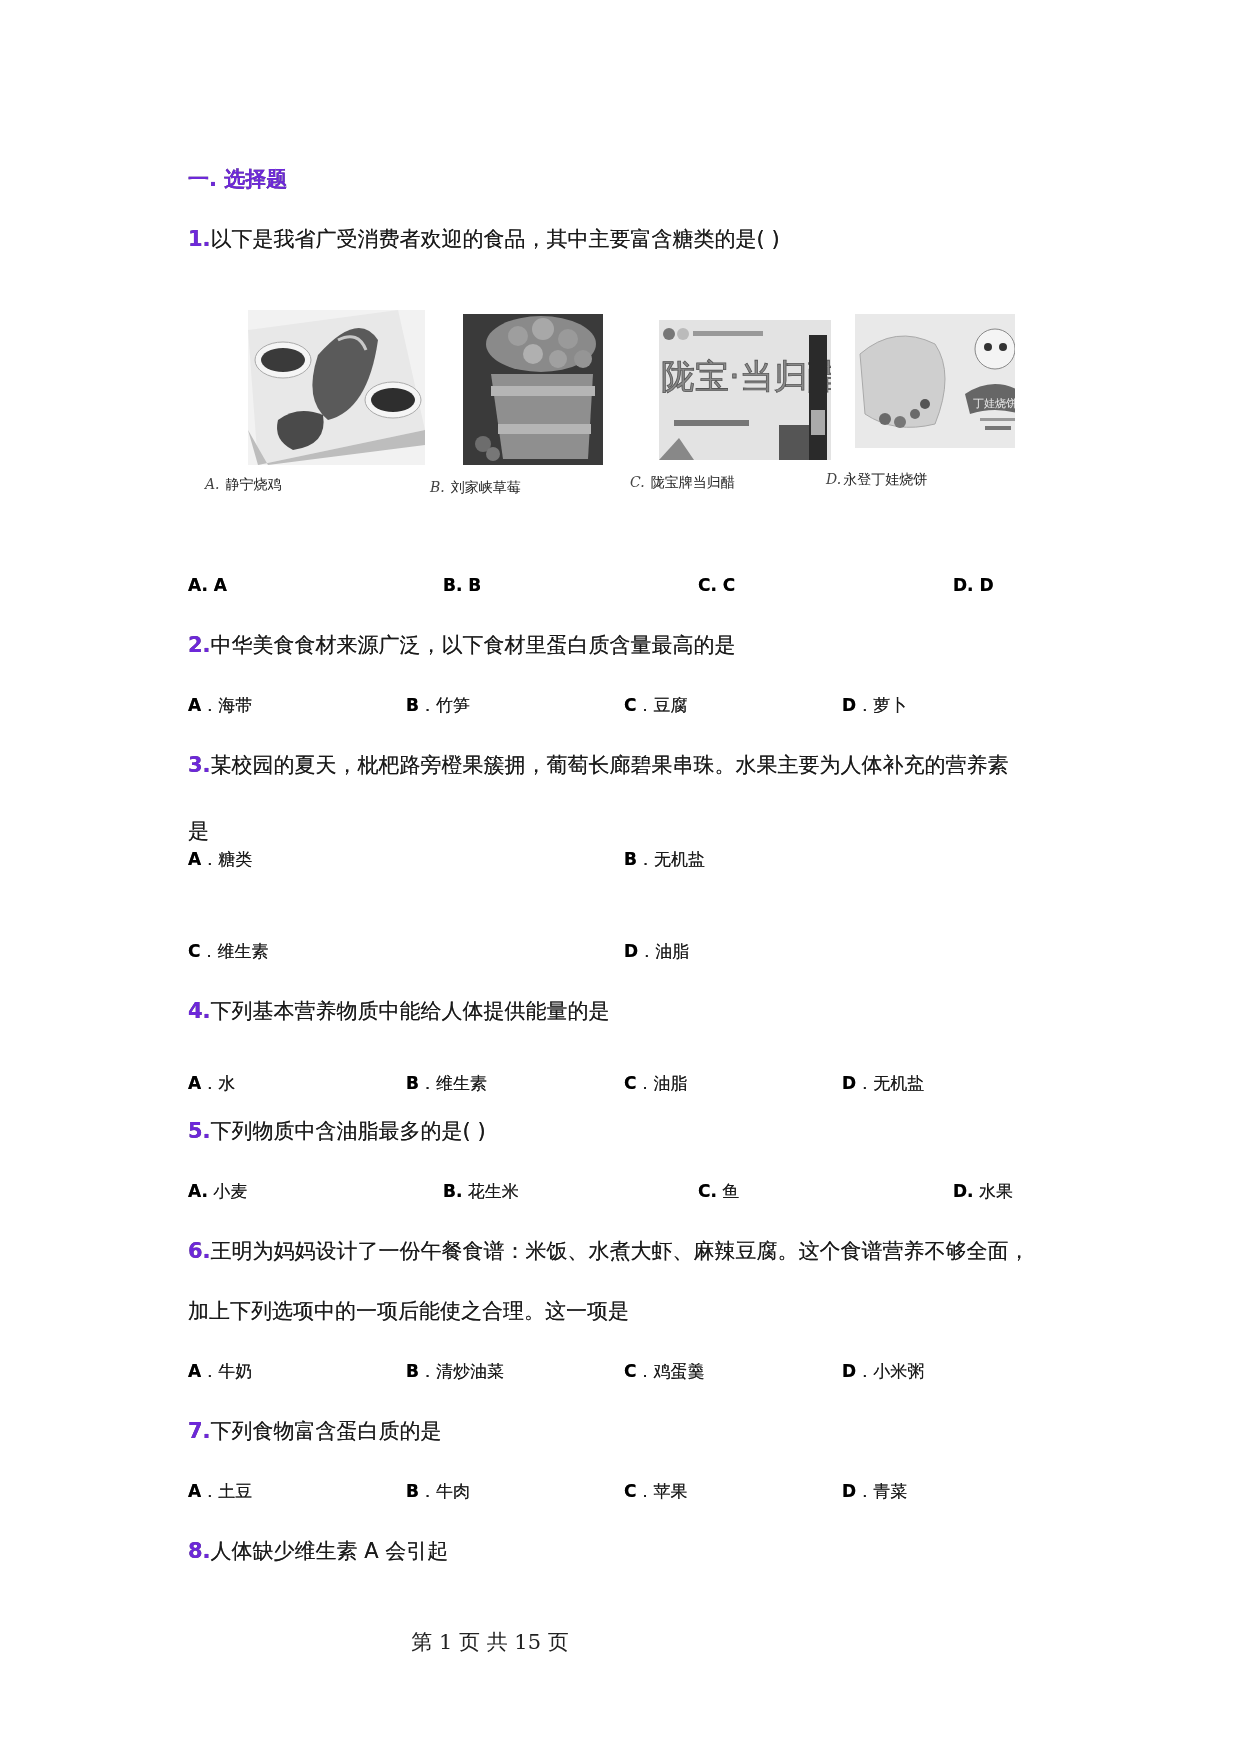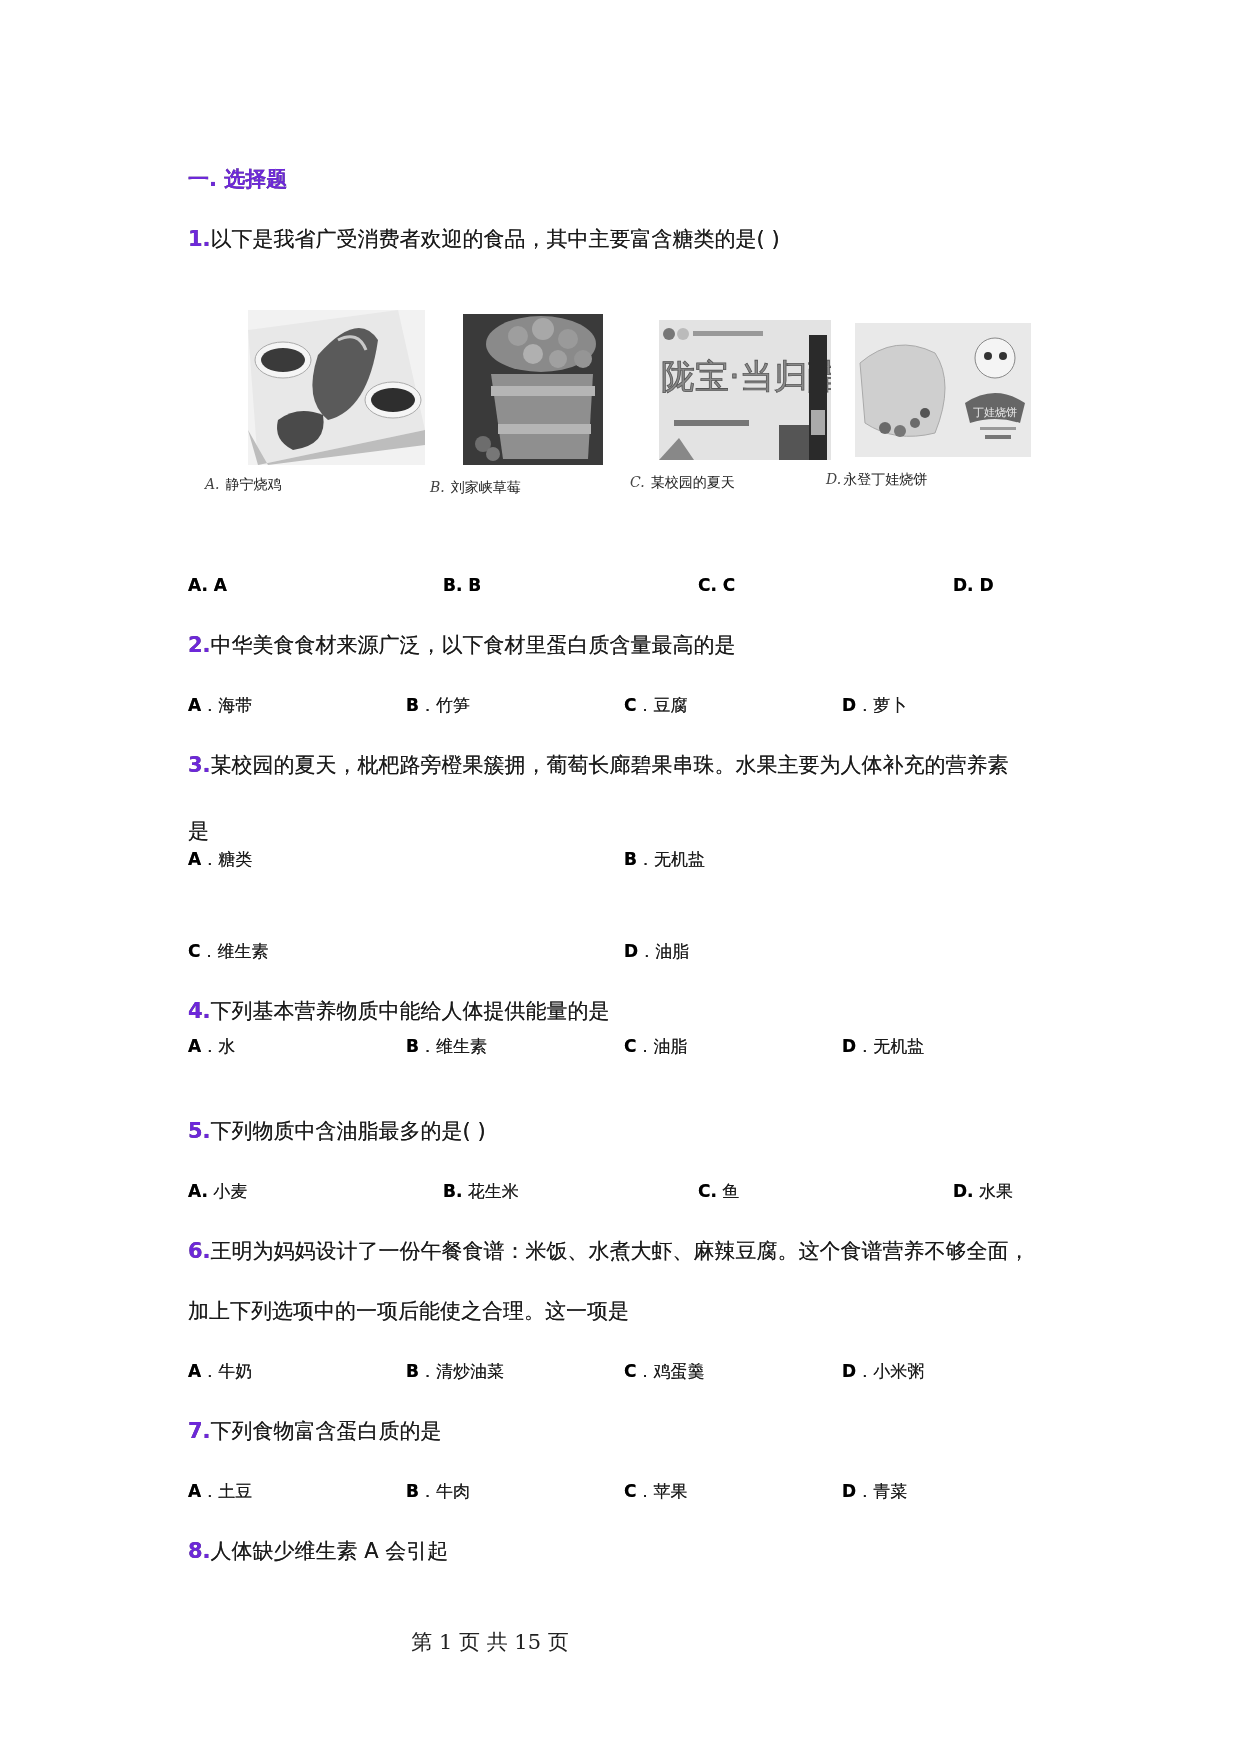--- a/index.html
+++ b/index.html
@@ -91,24 +91,24 @@
       <rect x="34" y="11" width="70" height="5" fill="#999"></rect>
       <text x="2" y="68" font-size="34" font-family="DejaVu Sans, sans-serif" fill="#8a8a8a" stroke="#555" stroke-width="0.8">陇宝·当归醋</text>
       <rect x="15" y="100" width="75" height="6" fill="#777"></rect>
       <rect x="150" y="15" width="18" height="125" fill="#2a2a2a"></rect>
       <rect x="152" y="90" width="14" height="25" fill="#aaa"></rect>
       <rect x="120" y="105" width="30" height="35" fill="#555"></rect>
       <path d="M0,140 L20,118 L35,140 Z" fill="#888"></path>
     </svg>
   </div>
   <div class="pic-caption" style="left:630px;top:469px;">
-    <span class="cl">C.</span><span>某校园的夏天</span>
-  </div>
-
-  <div class="pic" style="left:855px;top:323px;width:176px;height:134px;background:#ececec;">
+    <span class="cl">C.</span><span>陇宝牌当归醋</span>
+  </div>
+
+  <div class="pic" style="left:855px;top:314px;width:160px;height:134px;background:#ececec;">
     <svg width="176" height="134" viewBox="0 0 176 134">
       <rect x="0" y="0" width="176" height="134" fill="#e9e9e9"></rect>
       <path d="M5,40 Q40,10 80,30 Q100,60 80,110 Q40,120 10,100 Z" fill="#cfcfcf" stroke="#aaa"></path>
       <circle cx="30" cy="105" r="6" fill="#6a6a6a"></circle>
         <circle cx="45" cy="108" r="6" fill="#777"></circle>
       <circle cx="60" cy="100" r="5" fill="#6a6a6a"></circle>
         <circle cx="70" cy="90" r="5" fill="#555"></circle>
       <circle cx="140" cy="35" r="20" fill="#f4f4f4" stroke="#888"></circle>
       <circle cx="133" cy="33" r="4" fill="#333"></circle>
         <circle cx="148" cy="33" r="4" fill="#333"></circle>
@@ -151,21 +151,21 @@
   <span class="opt" style="left:436px;"><span class="letter">B</span><span>．无机盐</span></span>
 </div>
 <div class="opt-row" style="top:937px;">
   <span class="opt" style="left:0;"><span class="letter">C</span><span>．维生素</span></span>
   <span class="opt" style="left:436px;"><span class="letter">D</span><span>．油脂</span></span>
 </div>
 
 <div class="line" style="top:997px;">
   <span class="qnum">4.</span><span>下列基本营养物质中能给人体提供能量的是</span>
 </div>
-<div class="opt-row" style="top:1032px;">
+<div class="opt-row" style="top:1069px;">
   <span class="opt" style="left:0;"><span class="letter">A</span><span>．水</span></span>
   <span class="opt" style="left:218px;"><span class="letter">B</span><span>．维生素</span></span>
   <span class="opt" style="left:436px;"><span class="letter">C</span><span>．油脂</span></span>
   <span class="opt" style="left:654px;"><span class="letter">D</span><span>．无机盐</span></span>
 </div>
 
 <div class="line" style="top:1117px;">
   <span class="qnum">5.</span><span>下列物质中含油脂最多的是(     )</span>
 </div>
 <div class="opt-row" style="top:1177px;">

